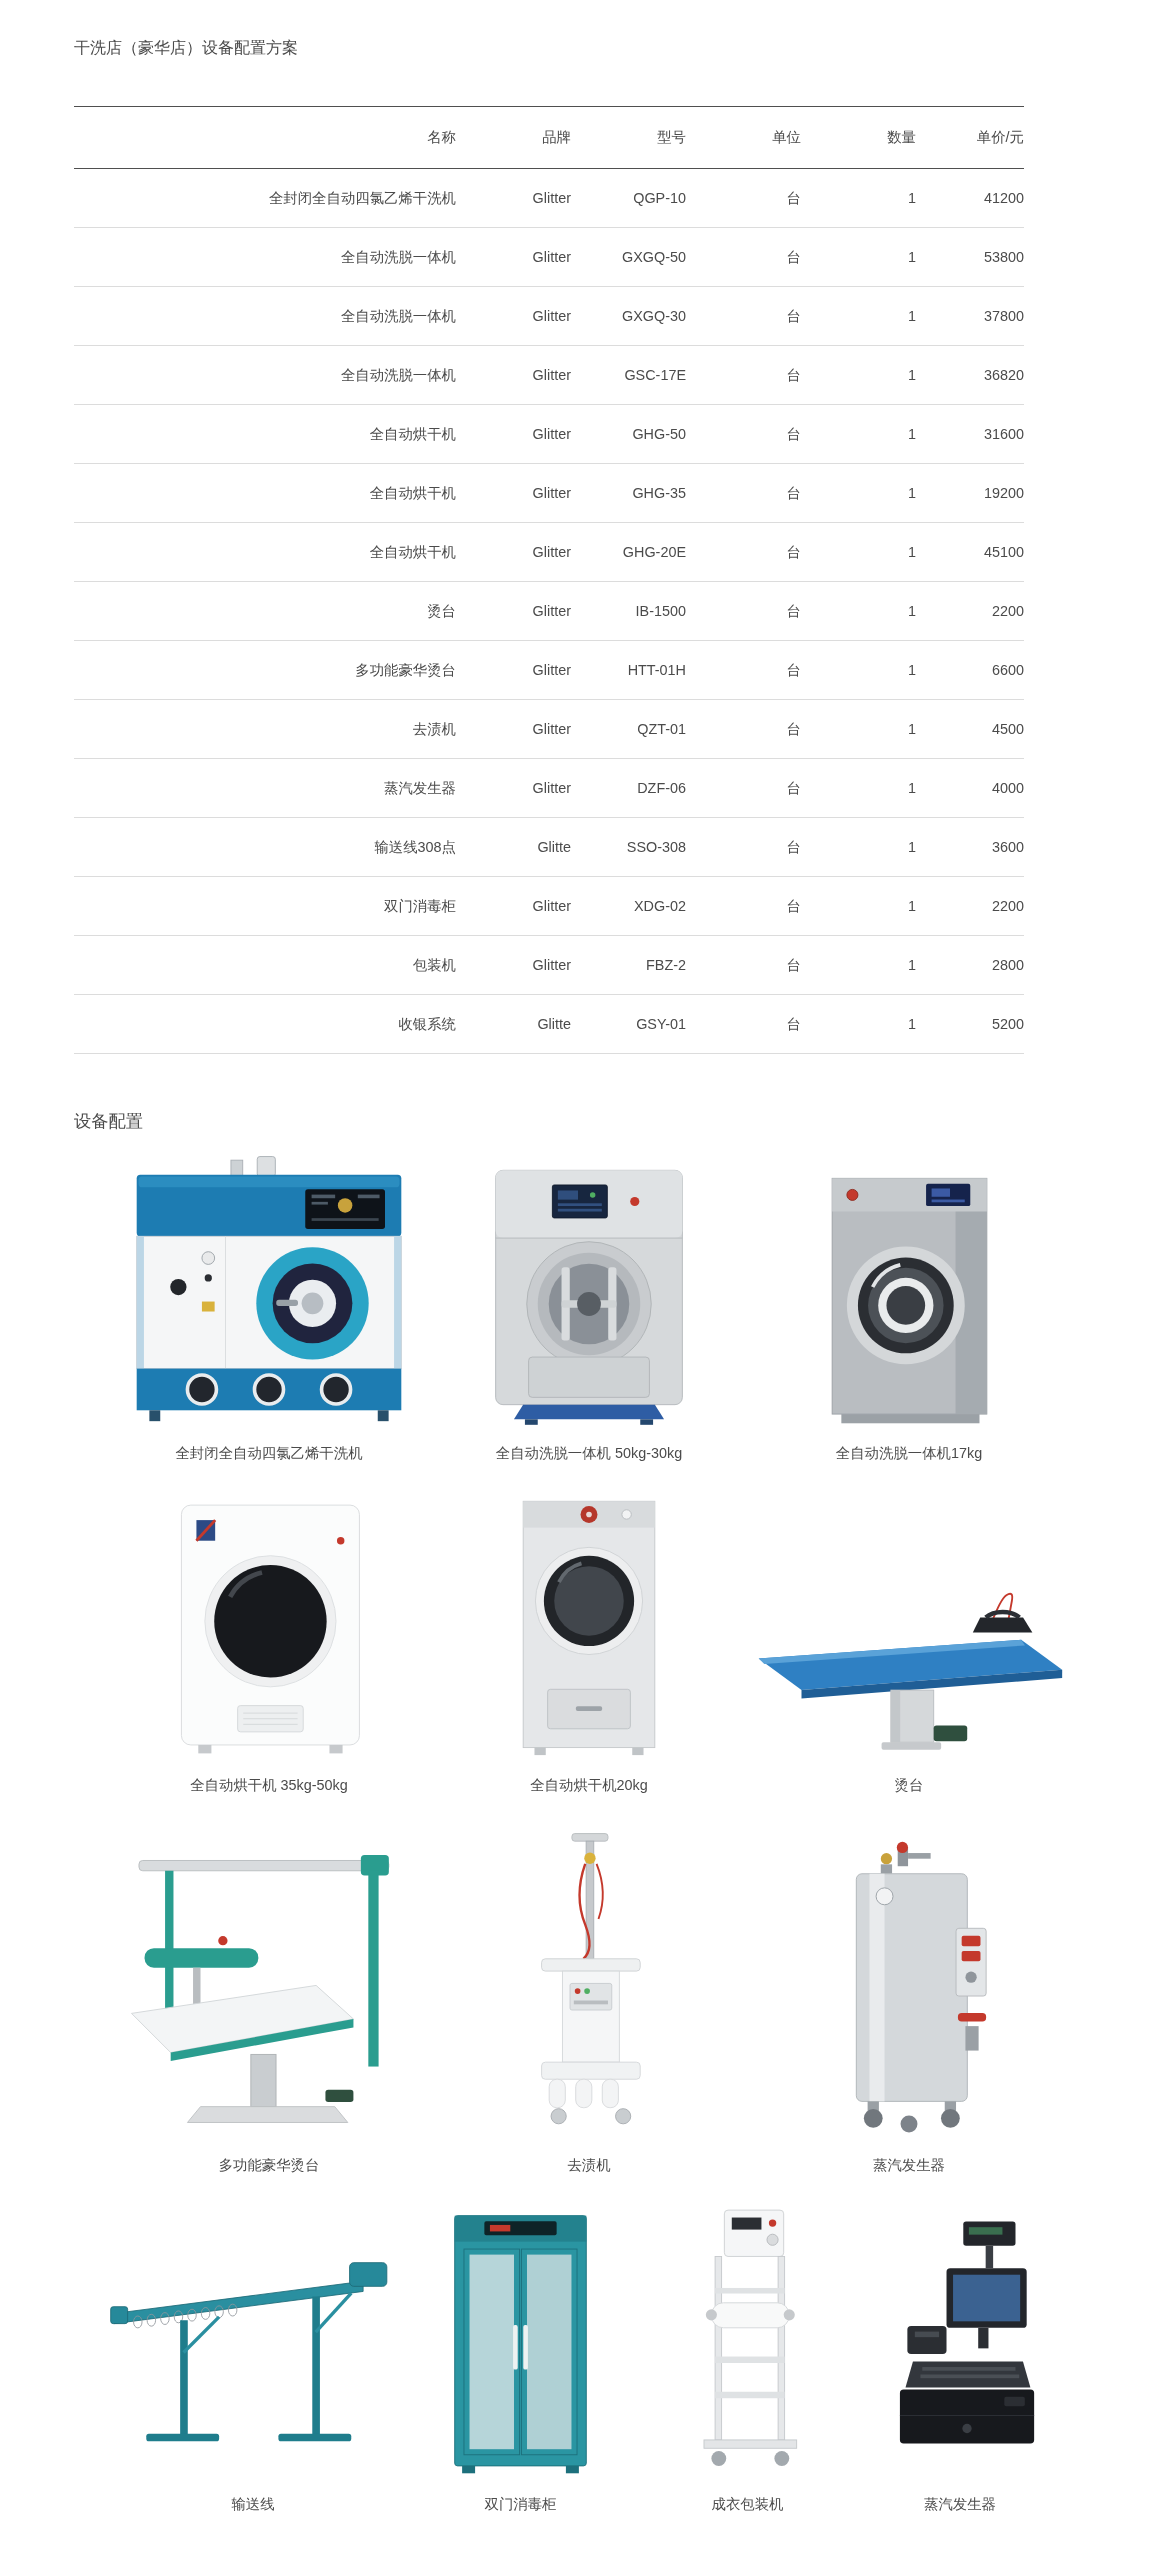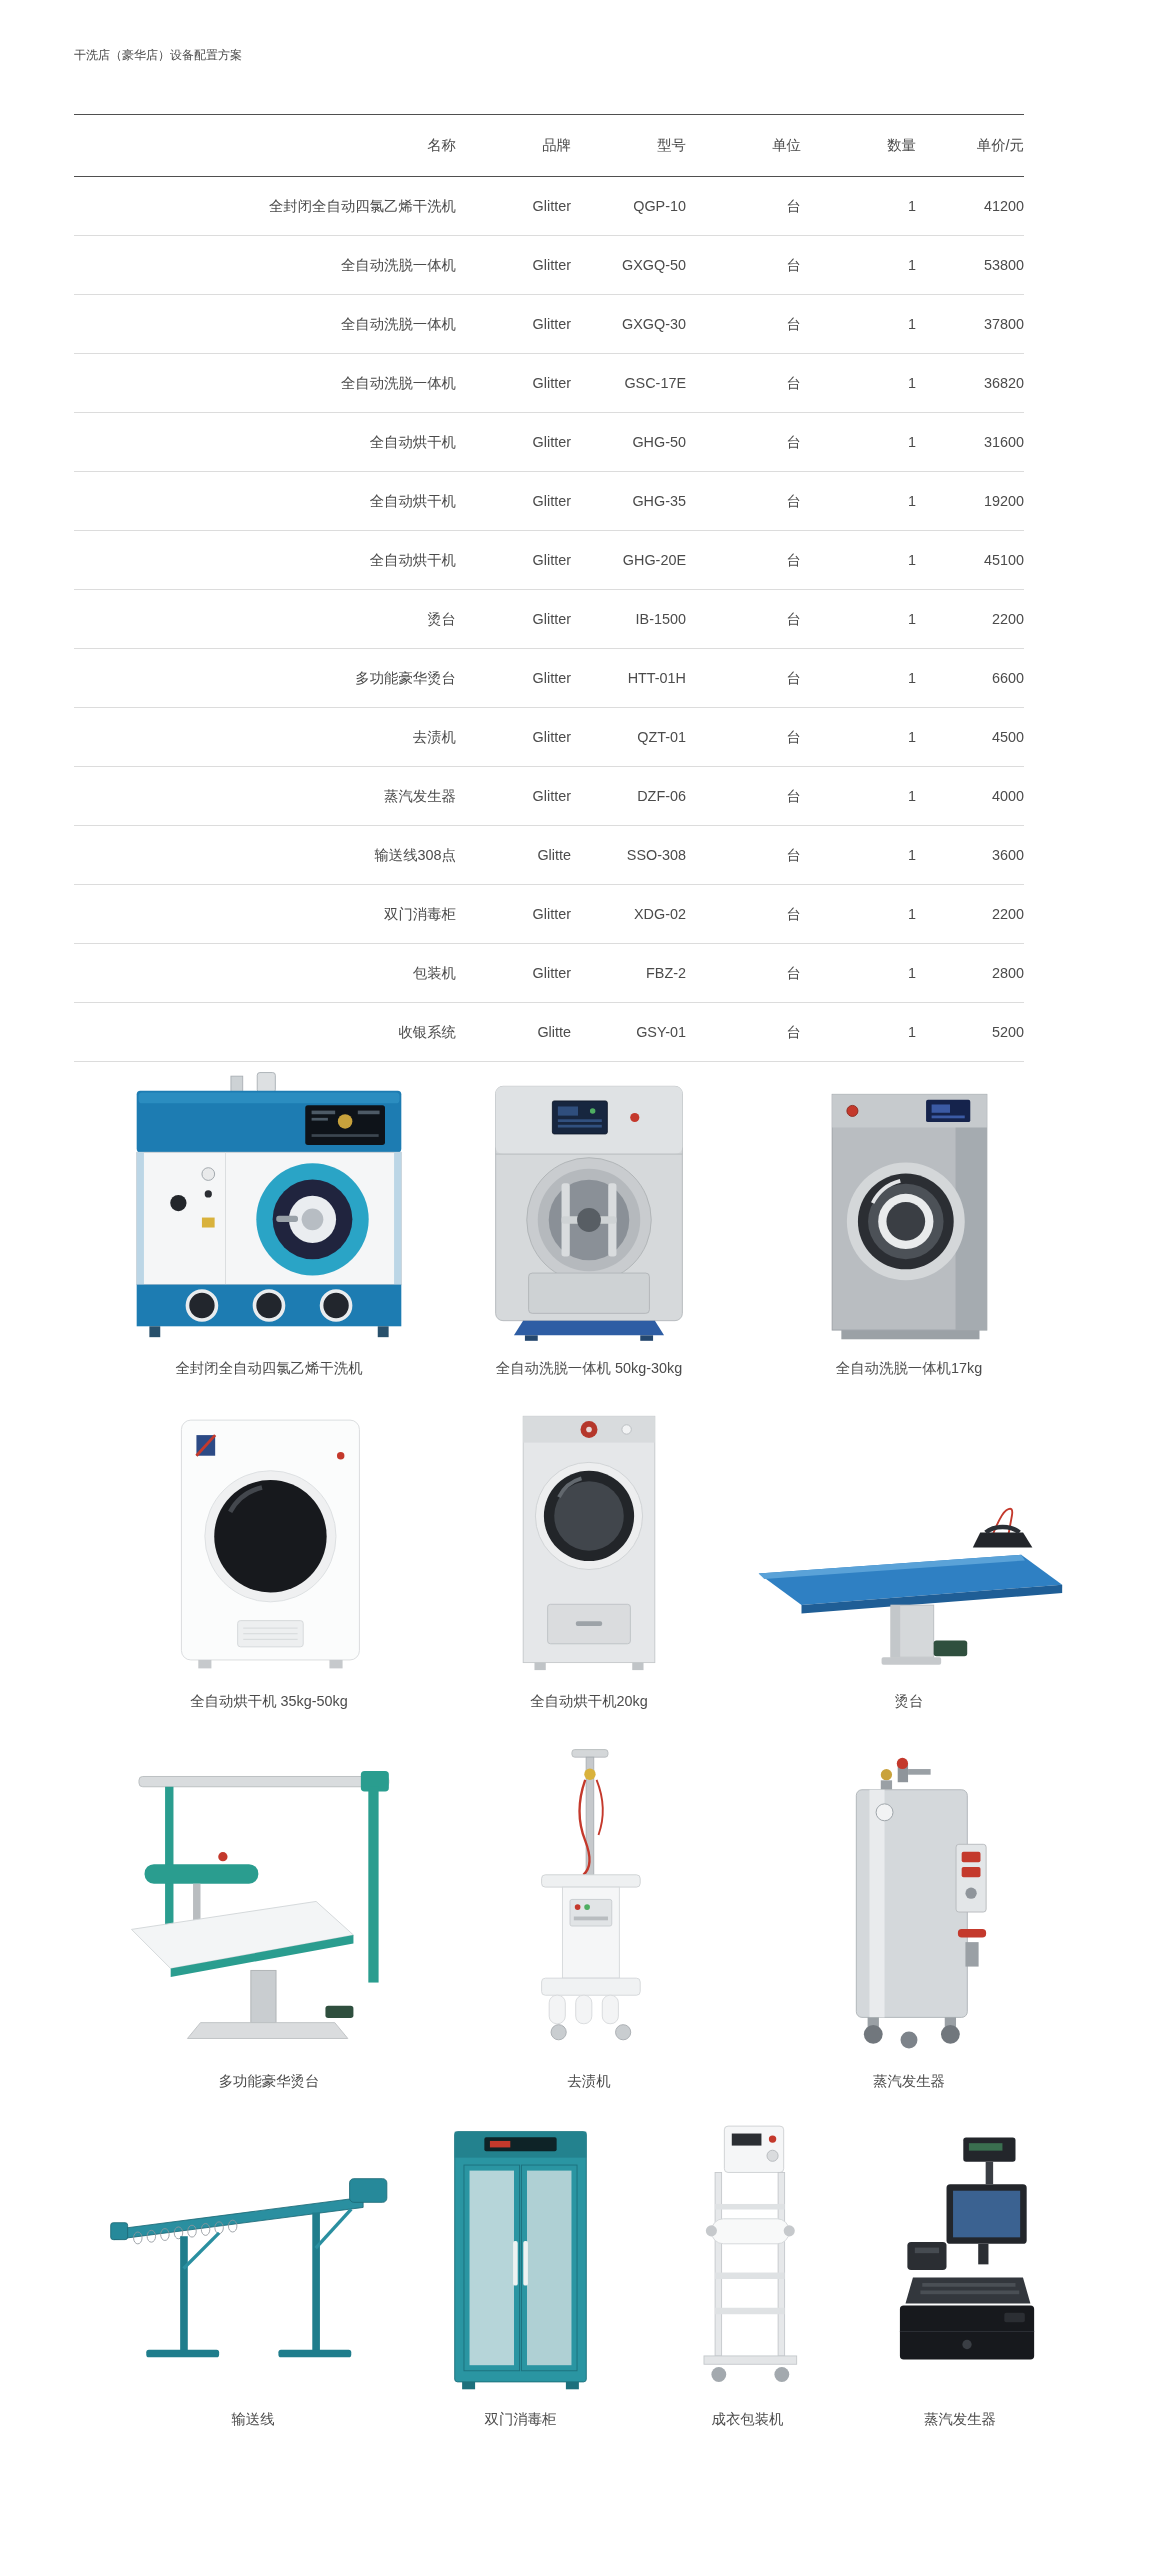--- a/index.html
+++ b/index.html
@@ -1,19 +1,19 @@
 <!DOCTYPE html>
 <html style="--text: #4b4b4b; --line-dark: #4f4f4f; --line-light: #dcdcdc;"><head>
 <meta charset="utf-8">
 <style>
   html,body{margin:0;padding:0;background:#ffffff;}
   .page{width:1152px;min-height:2576px;background:#fff;overflow:hidden;
         font-family:"Liberation Sans","DejaVu Sans",sans-serif;color:var(--text,#4b4b4b);}
   .container{width:950px;margin-left:74px;padding-top:29px;}
-  .title{font-size:12px;font-weight:500;line-height:21px;margin:16px 0 48px 0;color:var(--text,#4b4b4b);}
+  .title{font-size:16px;font-weight:500;line-height:21px;margin:8px 0 48px 0;color:var(--text,#4b4b4b);}
   
   .pricing-table{border-top:1px solid var(--line-dark,#4f4f4f);}
   .t-row{display:grid;grid-template-columns:382px 115px 115px 115px 115px 1fr;
          align-items:center;height:58px;border-bottom:1px solid var(--line-light,#dcdcdc);
          font-size:14.4px;color:var(--text,#4b4b4b);text-align:right;}
   .t-row.head{height:61px;border-bottom:1px solid var(--line-dark,#4f4f4f);}
   .t-row.total{border-bottom:1px solid #6b6b6b;}
   .t-cell{white-space:nowrap;overflow:hidden;}
   
   .section-title{font-size:17.3px;font-weight:500;line-height:23px;margin:56px 0 13.4px 0;color:var(--text,#4b4b4b);}
@@ -162,20 +162,21 @@
             <div class="t-cell">收银系统</div>
             <div class="t-cell">Glitte</div>
             <div class="t-cell">GSY-01</div>
             <div class="t-cell">台</div>
             <div class="t-cell">1</div>
             <div class="t-cell">5200</div>
           </div>
         </div>
     </div>
 
+    <h2 class="section-title">设备配置</h2>
 
     <div id="product-grid">
         <div class="prod-row cols-3 prow-1">
           <div class="prod-cell">
             <div class="prod-img">
               <svg width="290" height="277" viewBox="0 0 320 305">
                 <rect x="118" y="12" width="13" height="18" fill="#cdd2d5" stroke="#a9afb4"></rect>
                 <rect x="147" y="8" width="20" height="22" rx="3" fill="#dde0e2" stroke="#a9afb4"></rect>
                 <rect x="14" y="28" width="292" height="68" rx="4" fill="#1d7cb2"></rect>
                 <rect x="16" y="30" width="288" height="12" rx="4" fill="#3294c6" opacity="0.7"></rect>

